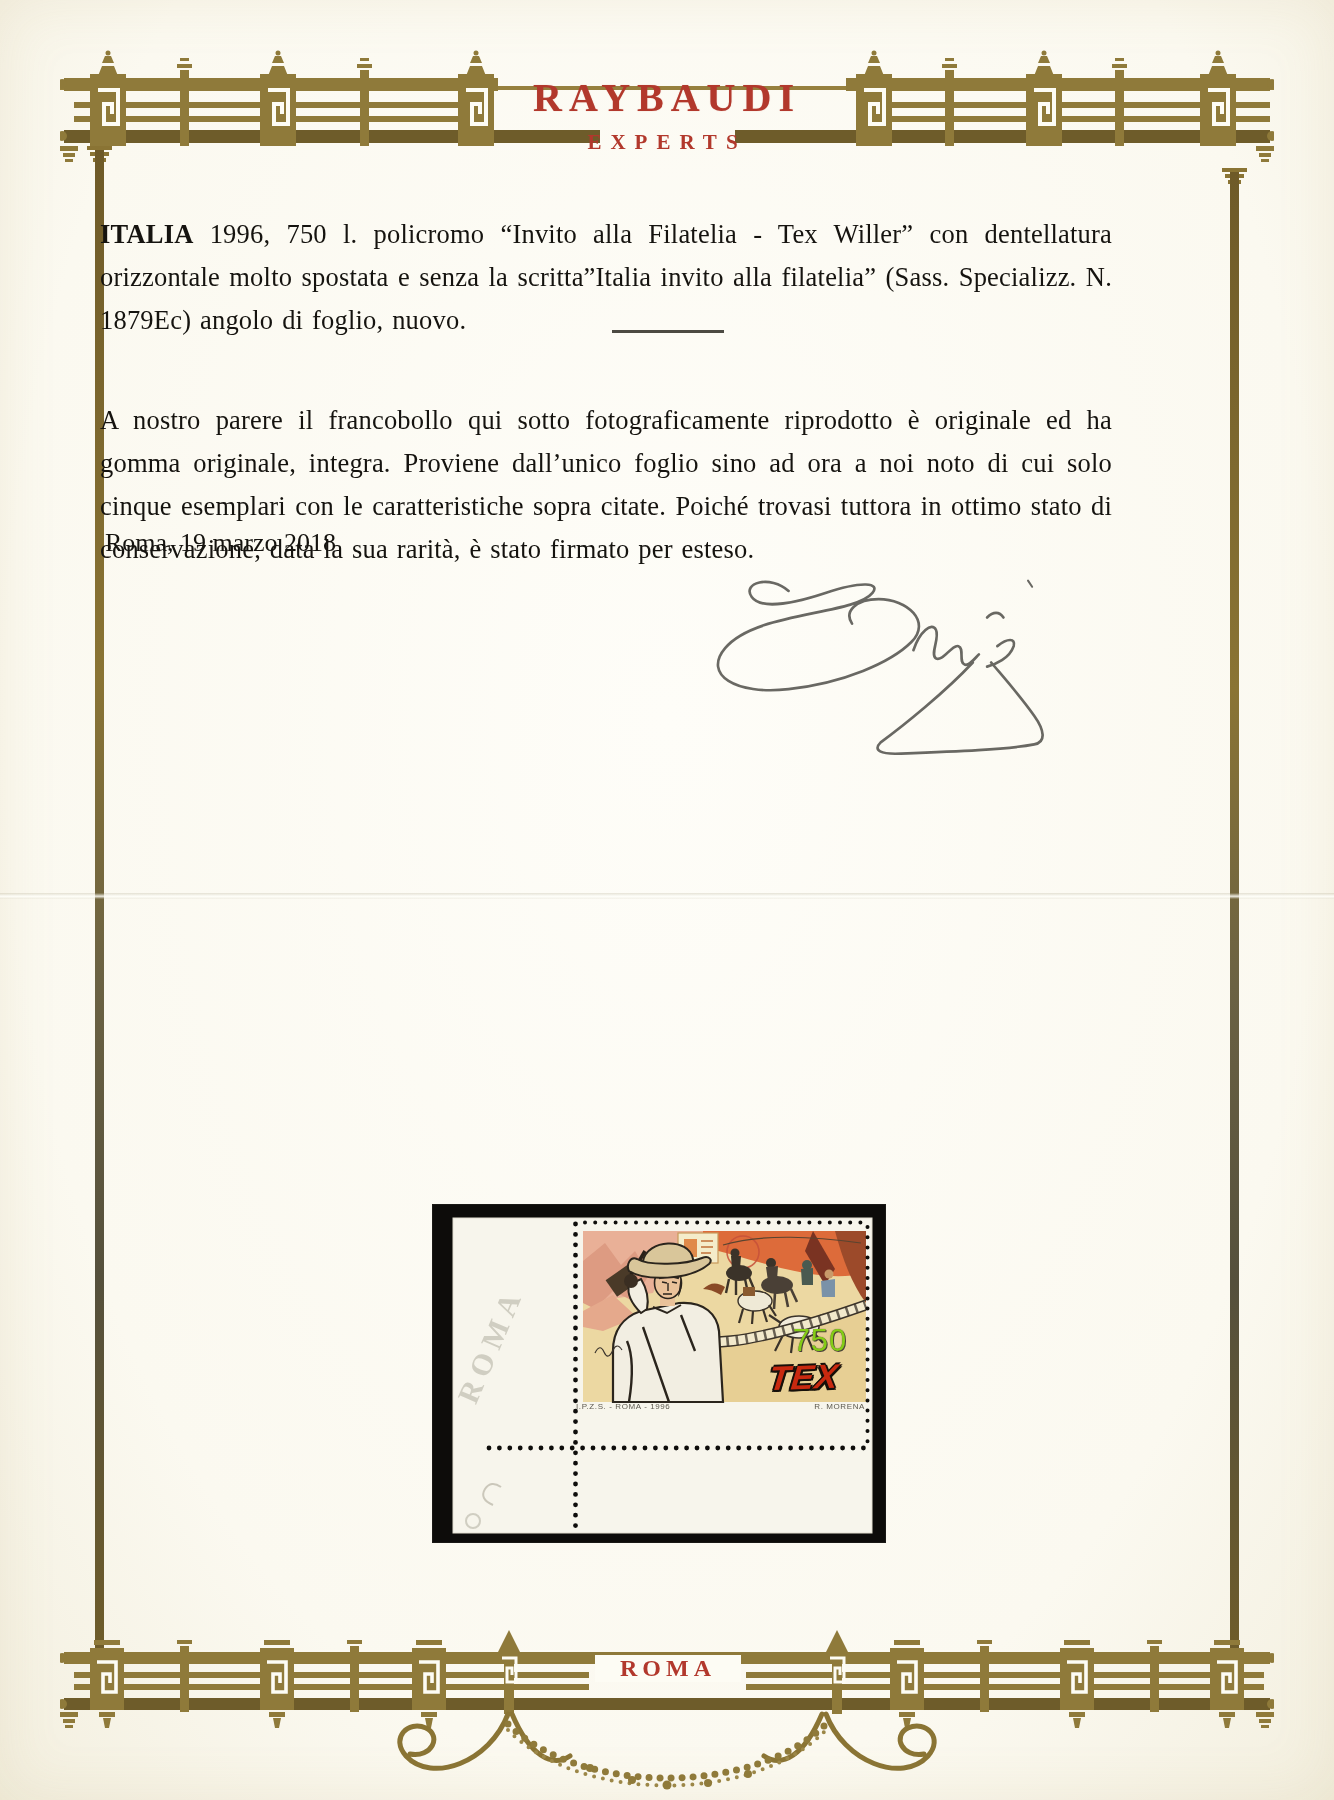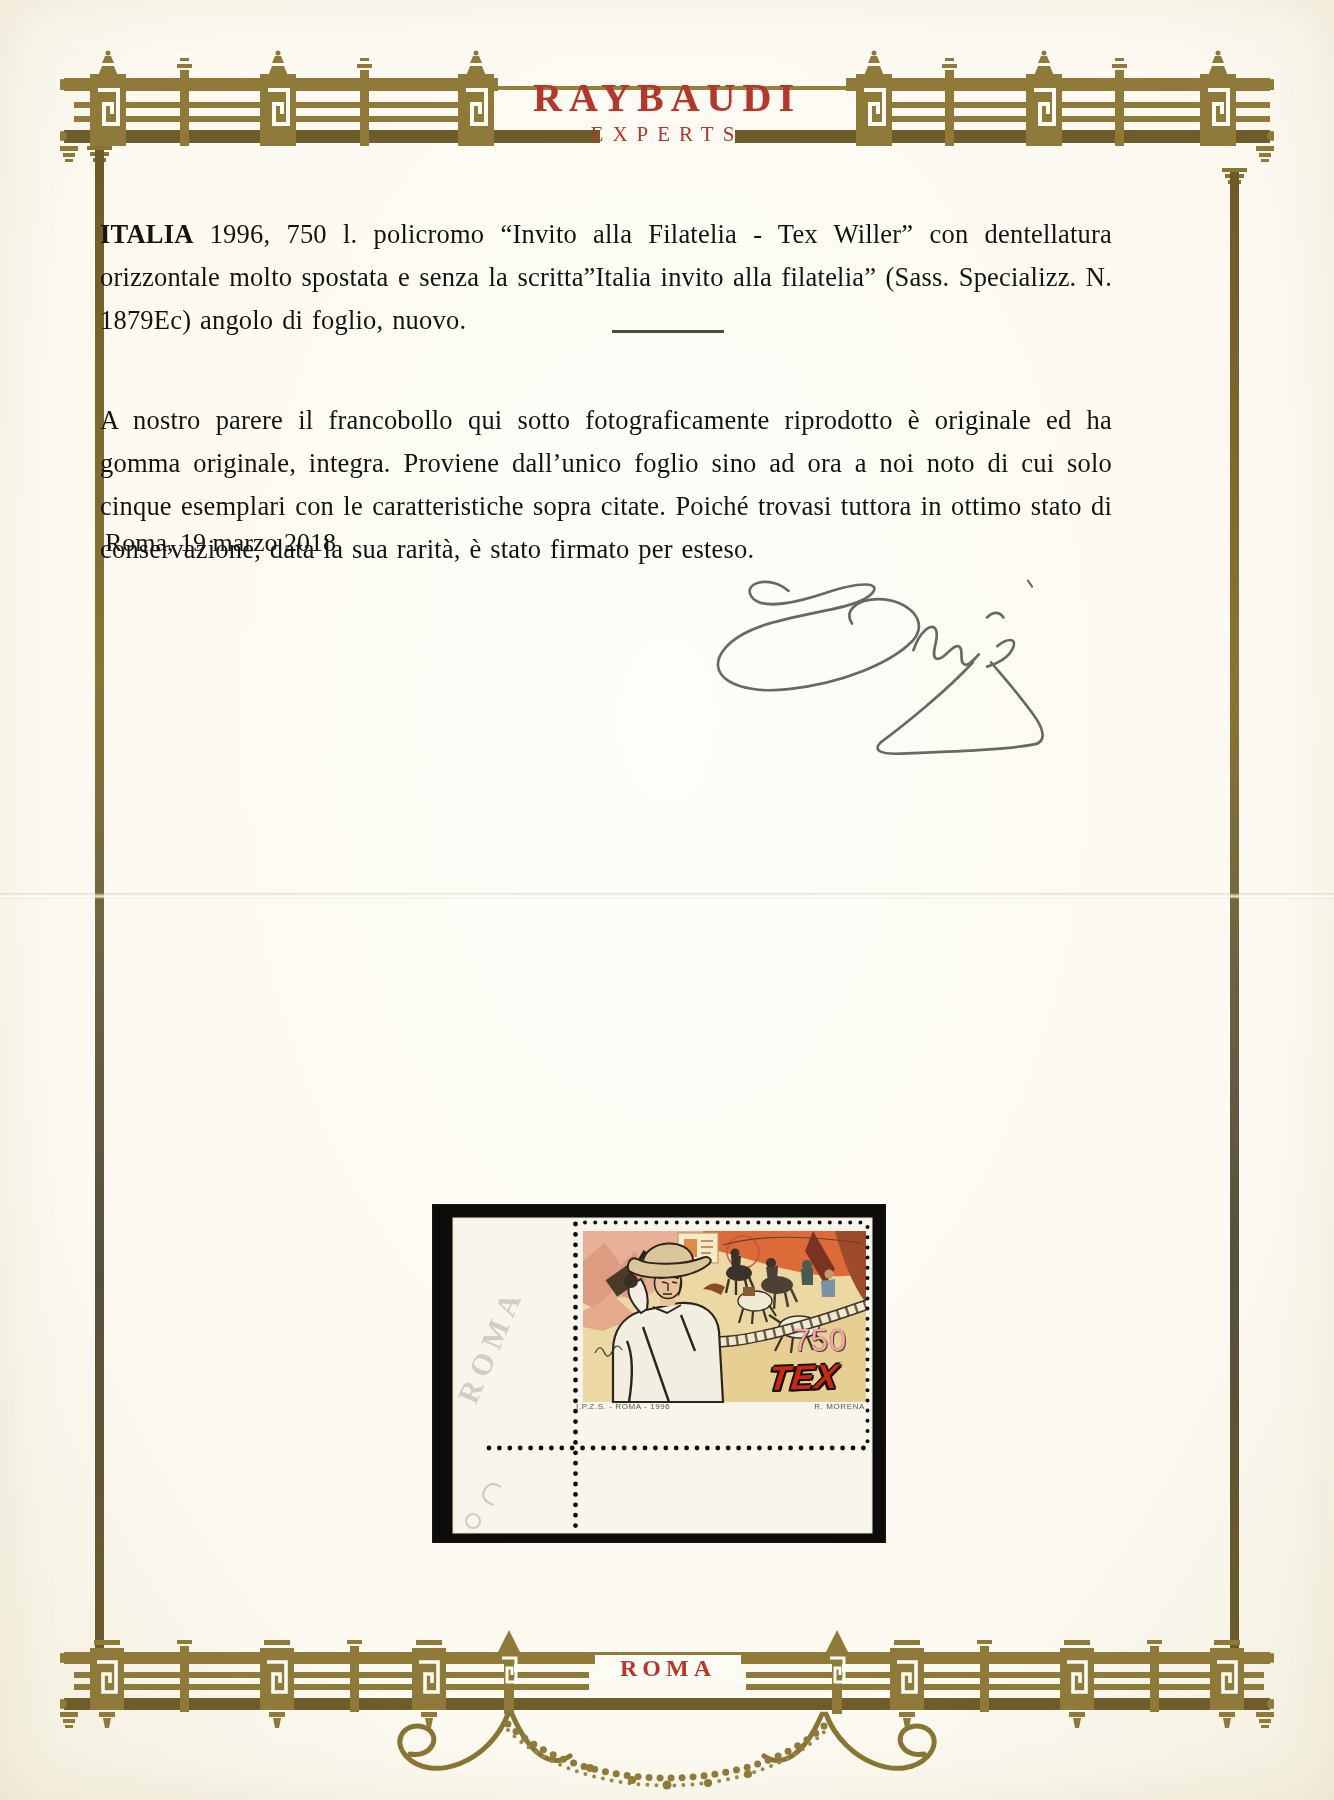--- a/index.html
+++ b/index.html
@@ -20,37 +20,37 @@
   .bar-right{position:absolute;left:1230px;top:172px;width:9px;height:1480px;
     background:linear-gradient(#6e5a28,#8a7434 35%,#6b6243 55%,#55503c 75%,#6e5c2a);}
   .bar-finial{position:absolute;width:27px;height:26px;}
   .crease{position:absolute;left:0;top:893px;width:1334px;height:6px;
     background:linear-gradient(rgba(120,110,70,.18),rgba(255,255,250,.85) 55%,rgba(120,110,70,.08));pointer-events:none;}
 
   
   .brand{position:absolute;left:0;top:78px;width:1334px;text-align:center;}
   .brand-title{font-size:40px;font-weight:bold;letter-spacing:7px;color:#b2382c;line-height:1;
     text-shadow:0 0 1px rgba(178,56,44,.4);}
-  .brand-sub{font-size:21px;font-weight:normal;letter-spacing:9px;color:#b2382c;margin-top:4px;}
+  .brand-sub{font-size:21px;font-weight:bold;letter-spacing:9px;color:#b2382c;margin-top:12px;}
 
   
   .para{position:absolute;left:100px;width:1012px;font-size:26.5px;line-height:43px;
     text-align:justify;letter-spacing:.2px;word-spacing:2px;color:#15130f;margin-top:43px;}
   .para b{font-weight:bold;}
   .divider{position:absolute;left:612px;top:330px;width:112px;height:3px;background:#4c4a42;}
   .dateline{position:absolute;left:105px;top:528px;font-size:26px;color:#15130f;}
 
   .signature{position:absolute;left:690px;top:552px;width:410px;height:220px;}
 
   
   .stamp-photo{position:absolute;left:433px;top:1205px;width:452px;height:337px;background:#0d0c0a;
     box-shadow:0 0 0 1px #1a1916;}
   .stamp-photo svg{position:absolute;left:0;top:0;}
   .stamp-value{position:absolute;left:352px;top:118px;width:70px;text-align:center;
-    font-family:"Liberation Sans","DejaVu Sans",sans-serif;font-size:31px;color:#fca5a5;
+    font-family:"Liberation Sans","DejaVu Sans",sans-serif;font-size:31px;color:#84cc16;
     text-shadow:0 0 1px #4a4238, 1px 1px 0 #4a4238;letter-spacing:1px;}
   .stamp-logo{position:absolute;left:306px;top:153px;width:130px;text-align:center;
     font-family:"Liberation Sans","DejaVu Sans",sans-serif;font-weight:900;font-style:italic;
     font-size:34px;color:#c8290f;transform:skewX(-8deg) rotate(-2deg);letter-spacing:1px;
     text-shadow:-2px 0 0 #16100a,2px 0 0 #16100a,0 -2px 0 #16100a,0 2px 0 #16100a,2px 2px 0 #16100a,-2px 2px 0 #16100a;}
   .imprint{position:absolute;top:197px;font-family:"Liberation Sans","DejaVu Sans",sans-serif;
     font-size:8px;color:#5c584e;letter-spacing:.6px;}
   .imprint-left{left:143px;}
   .imprint-right{left:330px;width:102px;text-align:right;}
   .wm{position:absolute;left:18px;top:190px;font-size:30px;letter-spacing:7px;color:rgba(118,115,96,.30);

